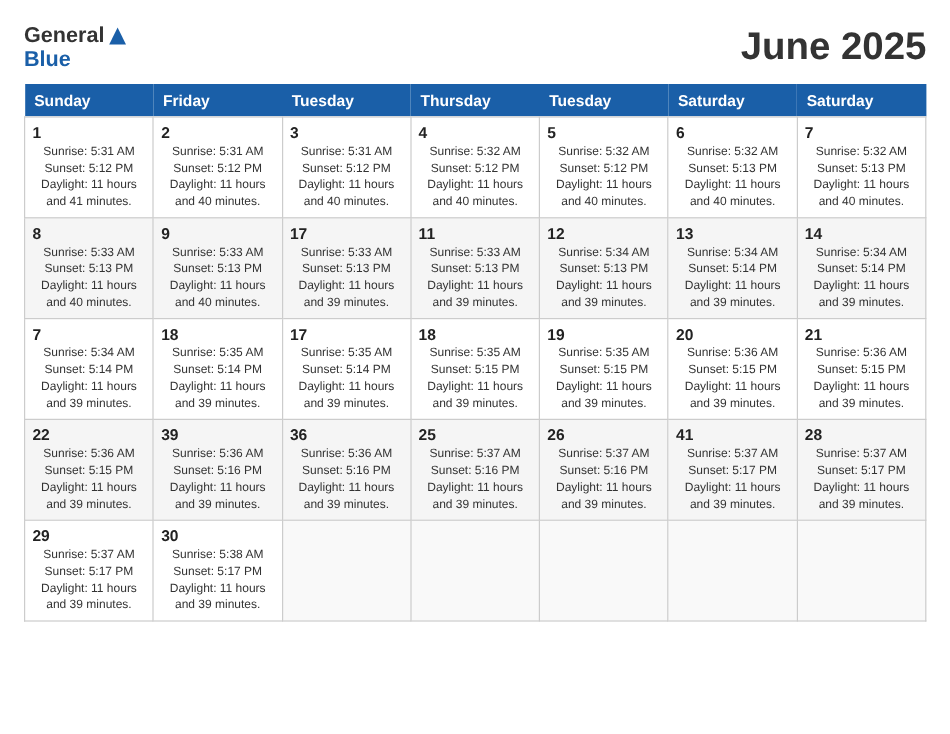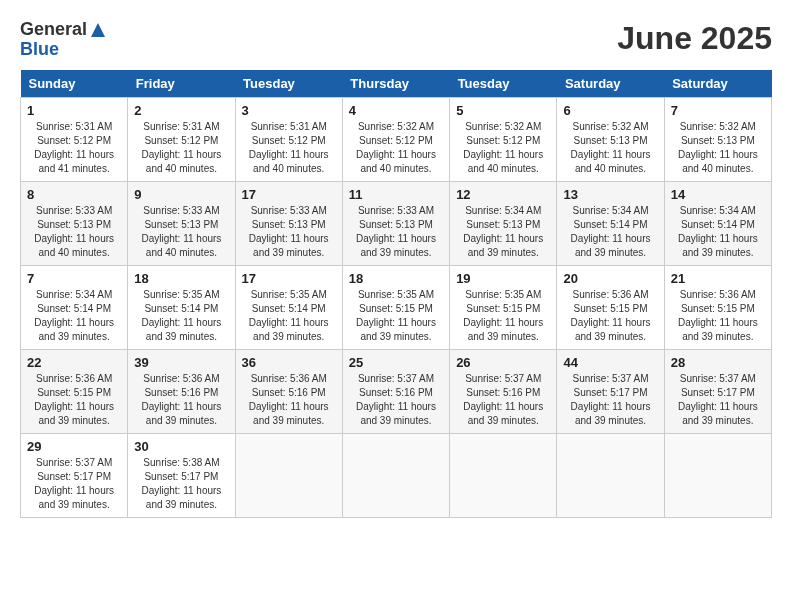--- a/index.html
+++ b/index.html
@@ -308,21 +308,21 @@
 and 39 minutes.</div>
         </td>
         <td>
           <span class="day-num">26</span>
           <div class="day-info" style="white-space: pre-line;">Sunrise: 5:37 AM
 Sunset: 5:16 PM
 Daylight: 11 hours
 and 39 minutes.</div>
         </td>
         <td>
-          <span class="day-num">44</span>
+          <span class="day-num">41</span>
           <div class="day-info" style="white-space: pre-line;">Sunrise: 5:37 AM
 Sunset: 5:17 PM
 Daylight: 11 hours
 and 39 minutes.</div>
         </td>
         <td>
           <span class="day-num">28</span>
           <div class="day-info" style="white-space: pre-line;">Sunrise: 5:37 AM
 Sunset: 5:17 PM
 Daylight: 11 hours

